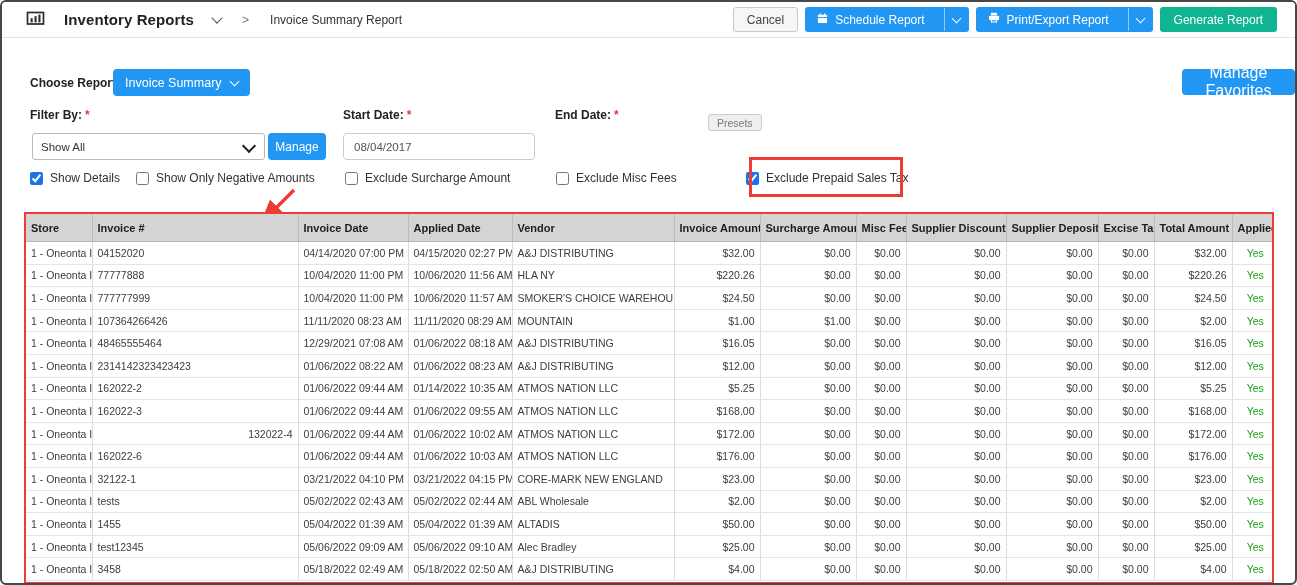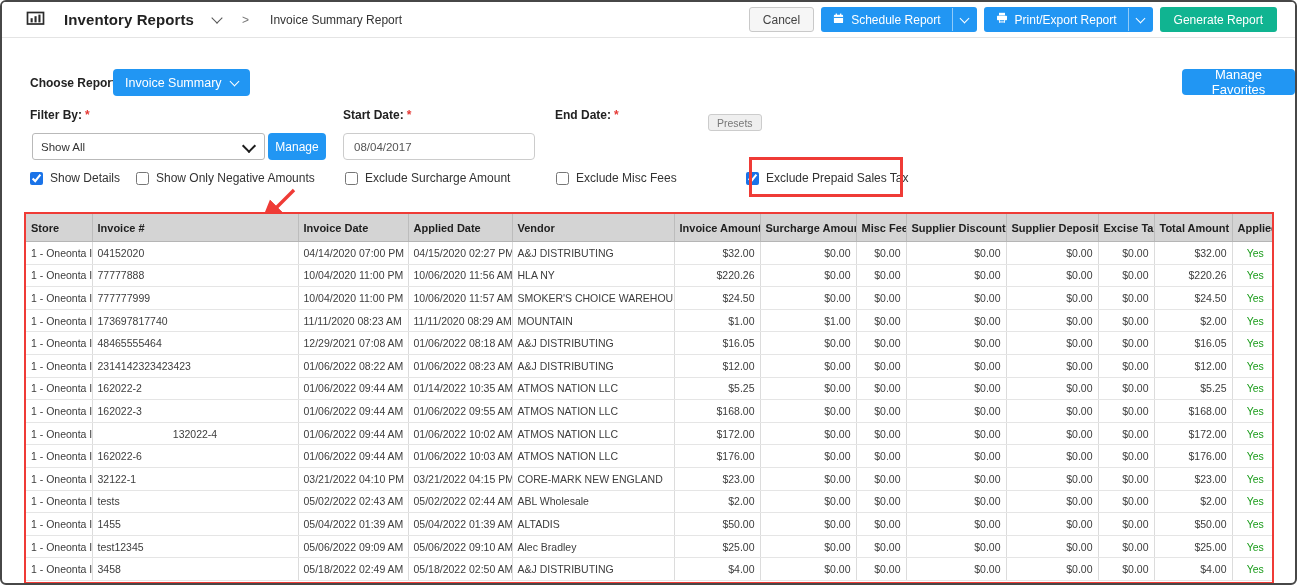--- a/index.html
+++ b/index.html
@@ -15,35 +15,35 @@
   .tb-title{font-size:15px;font-weight:600;color:#222;letter-spacing:.1px;}
   .chev-dn{width:7px;height:7px;border-right:1.6px solid #555;border-bottom:1.6px solid #555;
            transform:rotate(45deg);margin-top:-4px;display:inline-block;}
   .tb-sep{color:#777;font-size:12px;margin:0 2px;}
   .tb-crumb{font-size:12px;color:#333;}
   .tb-right{display:flex;gap:7px;align-items:center;}
   .btn{display:inline-flex;align-items:center;justify-content:center;height:25px;border-radius:3px;
        font-size:12px;cursor:pointer;border:1px solid transparent;box-sizing:border-box;white-space:nowrap;}
   .btn-cancel{background:#f6f6f6;border-color:#c9c9c9;color:#444;padding:0 13px;}
   .btn-blue{background:var(--accent-blue);color:#fff;}
-  .split{padding:0;align-items:stretch;}
+  .split{padding:0;align-items:stretch;gap:8px;}
   .split .main{display:flex;align-items:center;gap:7px;padding:0 11px;}
   .split .caret{display:flex;align-items:center;justify-content:center;width:23px;
                 border-left:1px solid rgba(255,255,255,.5);}
   .caret-w{width:6px;height:6px;border-right:1.6px solid #fff;border-bottom:1.6px solid #fff;
            transform:rotate(45deg);margin-top:-3px;display:inline-block;}
   .btn-generate{background:var(--teal-green);color:#fff;padding:0 13px;font-weight:500;}
 
   
   .choose-label{position:absolute;left:28px;top:74px;font-size:12px;font-weight:700;color:#222;}
   .btn-report{position:absolute;left:111px;top:67px;height:27px;padding:0 12px;border-radius:4px;
               font-size:12.5px;display:flex;align-items:center;gap:9px;
               background:var(--accent-blue);color:#fff;border:none;cursor:pointer;}
   .btn-favorites{position:absolute;left:1180px;top:67px;height:26px;padding:0 10px;border-radius:4px;
-                 font-size:13px;background:var(--accent-blue);color:#fff;display:flex;
+                 font-size:16px;background:var(--accent-blue);color:#fff;display:flex;
                  align-items:center;border:none;cursor:pointer;}
 
   
   .flabel{position:absolute;font-size:12px;font-weight:700;color:#222;}
   .req{color:#e53935;margin-left:3px;font-weight:700;}
   #filter-by-label{left:28px;top:106px;}
   #start-label{left:341px;top:106px;}
   #end-label{left:553px;top:106px;}
   .select-wrap{position:absolute;left:30px;top:131px;width:233px;height:27px;}
   .select-wrap select{width:100%;height:100%;appearance:none;-webkit-appearance:none;
@@ -283,21 +283,21 @@
             <td style="text-align: right;">$0.00</td>
             <td style="text-align: right;">$0.00</td>
             <td style="text-align: right;">$0.00</td>
             <td style="text-align: right;">$0.00</td>
             <td style="text-align: right;">$0.00</td>
             <td style="text-align: right;">$24.50</td>
             <td class="yes" style="text-align: center;">Yes</td>
           </tr>
           <tr>
             <td style="text-align: left;">1 - Oneonta I</td>
-            <td style="text-align: left;">173697817740</td>
+            <td style="text-align: left;">107364266426</td>
             <td style="text-align: left;">11/11/2020 08:23 AM</td>
             <td style="text-align: left;">11/11/2020 08:29 AM</td>
             <td style="text-align: left;">MOUNTAIN</td>
             <td style="text-align: right;">$1.00</td>
             <td style="text-align: right;">$1.00</td>
             <td style="text-align: right;">$0.00</td>
             <td style="text-align: right;">$0.00</td>
             <td style="text-align: right;">$0.00</td>
             <td style="text-align: right;">$0.00</td>
             <td style="text-align: right;">$2.00</td>
@@ -358,21 +358,21 @@
             <td style="text-align: right;">$0.00</td>
             <td style="text-align: right;">$0.00</td>
             <td style="text-align: right;">$0.00</td>
             <td style="text-align: right;">$0.00</td>
             <td style="text-align: right;">$0.00</td>
             <td style="text-align: right;">$168.00</td>
             <td class="yes" style="text-align: center;">Yes</td>
           </tr>
           <tr>
             <td style="text-align: left;">1 - Oneonta I</td>
-            <td style="text-align: center;">132022-4</td>
+            <td style="text-align: right;">132022-4</td>
             <td style="text-align: left;">01/06/2022 09:44 AM</td>
             <td style="text-align: left;">01/06/2022 10:02 AM</td>
             <td style="text-align: left;">ATMOS NATION LLC</td>
             <td style="text-align: right;">$172.00</td>
             <td style="text-align: right;">$0.00</td>
             <td style="text-align: right;">$0.00</td>
             <td style="text-align: right;">$0.00</td>
             <td style="text-align: right;">$0.00</td>
             <td style="text-align: right;">$0.00</td>
             <td style="text-align: right;">$172.00</td>

